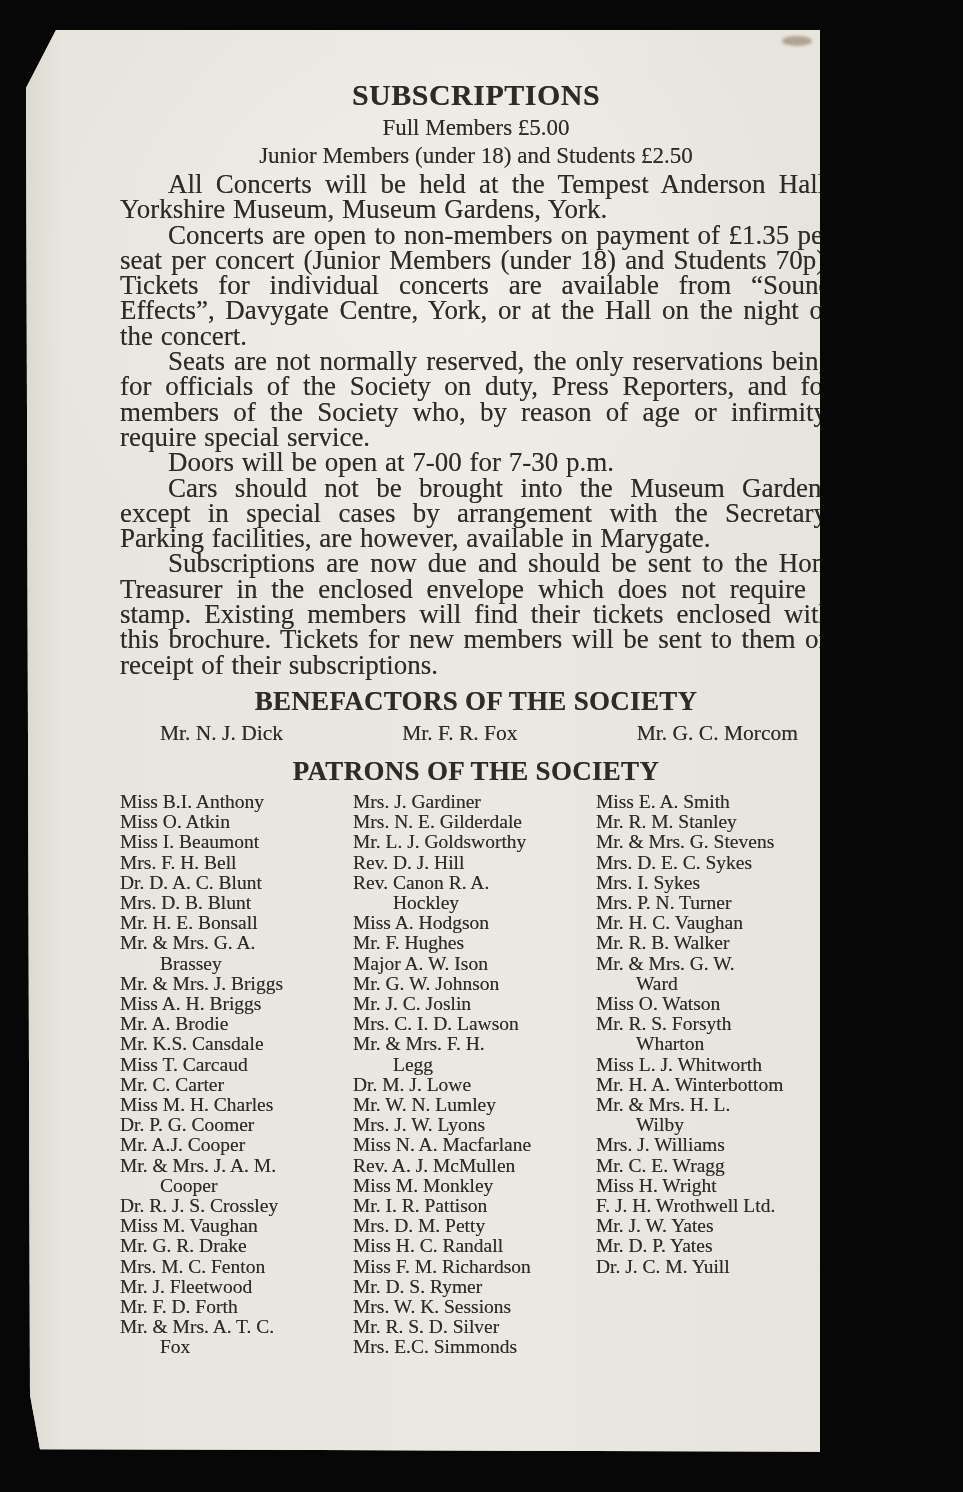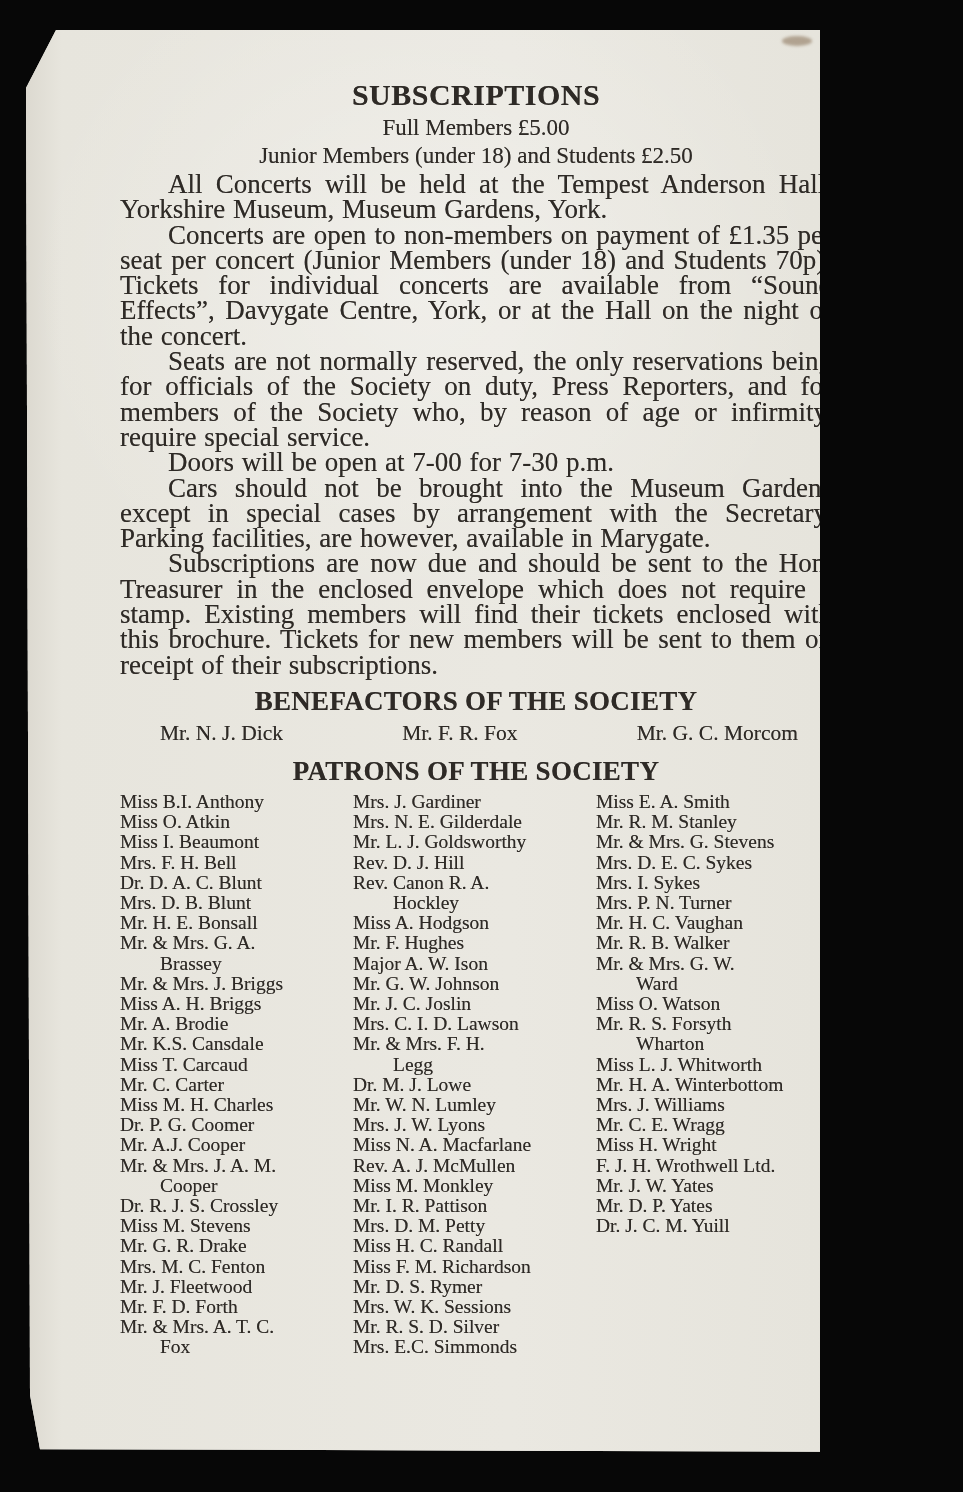--- a/index.html
+++ b/index.html
@@ -161,21 +161,21 @@
               <div>Mr. A.J. Cooper</div>
             </div>
             <div class="patron-entry">
               <div>Mr. &amp; Mrs. J. A. M.</div>
               <div class="cont">Cooper</div>
             </div>
             <div class="patron-entry">
               <div>Dr. R. J. S. Crossley</div>
             </div>
             <div class="patron-entry">
-              <div>Miss M. Stevens</div>
+              <div>Miss M. Vaughan</div>
             </div>
             <div class="patron-entry">
               <div>Mr. G. R. Drake</div>
             </div>
             <div class="patron-entry">
               <div>Mrs. M. C. Fenton</div>
             </div>
             <div class="patron-entry">
               <div>Mr.  J.  Fleetwood</div>
             </div>
@@ -303,20 +303,24 @@
             </div>
             <div class="patron-entry">
               <div>Mr. R. S. Forsyth</div>
               <div class="cont">Wharton</div>
             </div>
             <div class="patron-entry">
               <div>Miss L. J. Whitworth</div>
             </div>
             <div class="patron-entry">
               <div>Mr. H. A. Winterbottom</div>
+            </div>
+            <div class="patron-entry">
+              <div>Mr. &amp; Mrs. H. L.</div>
+              <div class="cont">Wilby</div>
             </div>
             <div class="patron-entry">
               <div>Mrs. J. Williams</div>
             </div>
             <div class="patron-entry">
               <div>Mr. C. E. Wragg</div>
             </div>
             <div class="patron-entry">
               <div>Miss H. Wright</div>
             </div>

